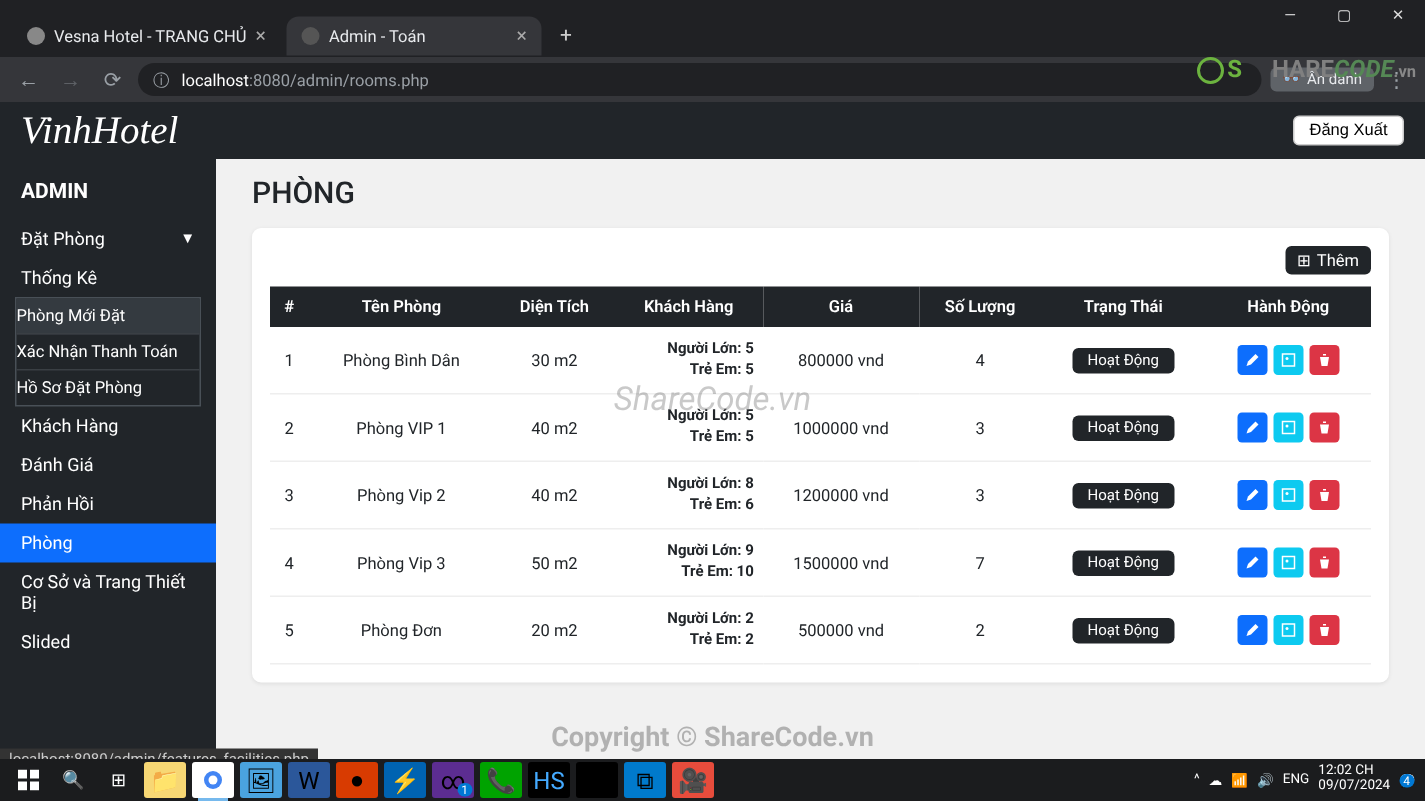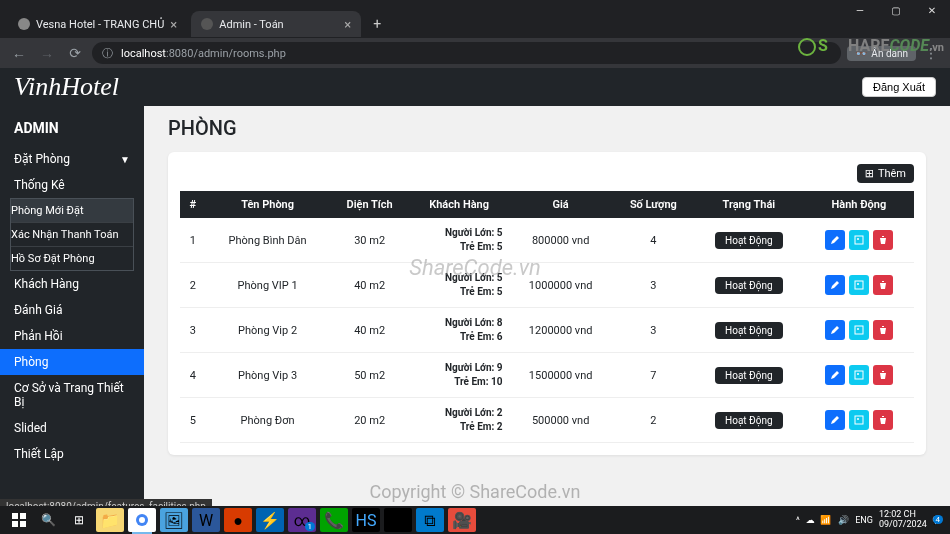--- a/index.html
+++ b/index.html
@@ -24,21 +24,21 @@
 .addr-right { display: flex; align-items: center; gap: 4px; color: #e8eaed; font-size: 11px; }
 .incog-btn { background: #5f6368; border-radius: 4px; padding: 2px 8px; display: flex; align-items: center; gap: 4px; font-size: 10px; }
 
 
 .watermark-top { position: absolute; top: 36px; right: 6px; z-index: 30; font-size: 16px; font-weight: bold; color: #6cb33f; pointer-events: none; }
 .watermark-top .s { color: #6cb33f; }
 .watermark-top .hare { color: #808080; padding-left: 20px; }
 .watermark-top .code { color: #585; font-style: italic; }
 .wm-ic { display: inline-block; width: 18px; height: 18px; border: 2px solid #6cb33f; border-radius: 50%; vertical-align: middle; margin-right: 2px; position: relative; }
 .wm-center { position: absolute; top: 50%; left: 0; right: 0; text-align: center; transform: translateY(-50%); font-size: 22px; color: rgba(120,120,120,0.4); font-style: italic; pointer-events: none; z-index: 25; }
-.wm-bottom { position: absolute; bottom: 32px; left: 0; right: 0; text-align: center; font-size: 18px; color: rgba(100,100,100,0.45); pointer-events: none; z-index: 25; }
+.wm-bottom { position: absolute; bottom: 32px; left: 0; right: 0; text-align: center; font-size: 18px; color: rgba(100,100,100,0.45); pointer-events: none; z-index: 25; font-weight: bold; }
 
 
 .app-header { height: 38px; background: #212529; display: flex; align-items: center; padding: 0 14px; justify-content: space-between; }
 .logo { font-family: Georgia, serif; font-style: italic; font-size: 26px; color: #fff; text-align: center; }
 .logout-btn { background: #fff; color: #000; border: 1px solid #ccc; padding: 3px 10px; font-size: 11px; border-radius: 4px; }
 
 
 .app-body { display: flex; height: 402px; background: #f1f1f1; }
 .sidebar { width: 144px; background: #212529; color: #fff; padding: 10px 0; font-size: 12px; }
 .sidebar-title { padding: 4px 14px 10px; font-weight: bold; font-size: 14px; }
@@ -157,23 +157,20 @@
         <span>Phản Hồi</span>
       </div>
     <div class="sb-item active">
         <span>Phòng</span>
       </div>
     <div class="sb-item">
         <span>Cơ Sở và Trang Thiết Bị</span>
       </div>
     <div class="sb-item">
         <span>Slided</span>
-      </div>
-    <div class="sb-item">
-        <span>Thiết Lập</span>
       </div>
   </div>
 
   <div class="content">
     <div class="page-h">PHÒNG</div>
     <div class="card">
       <div class="add-row">
         <div class="add-btn">
           <span>⊞</span>
           <span>Thêm</span>

